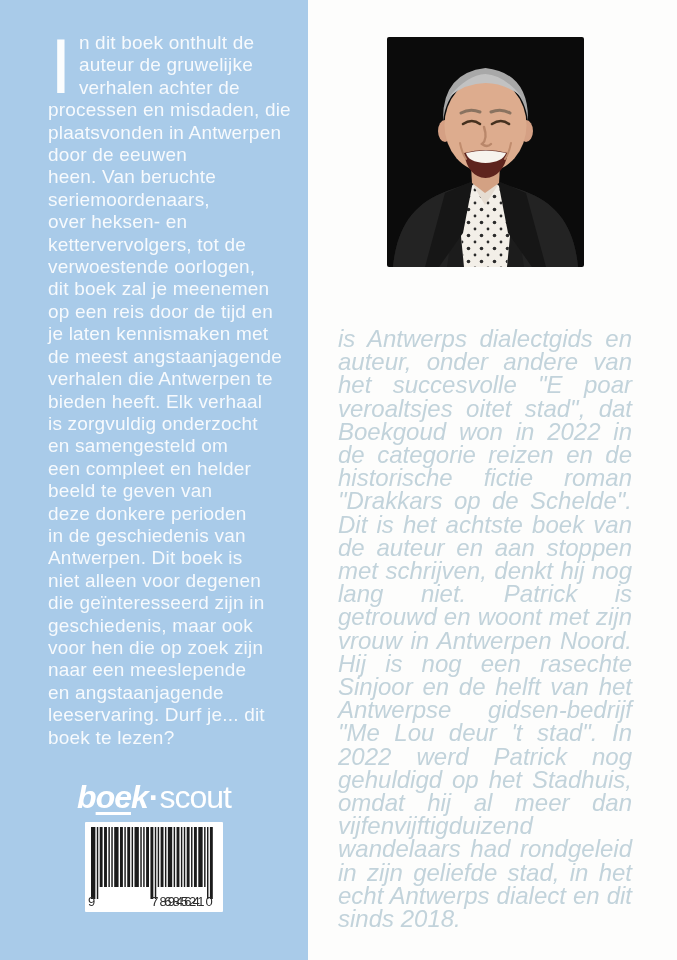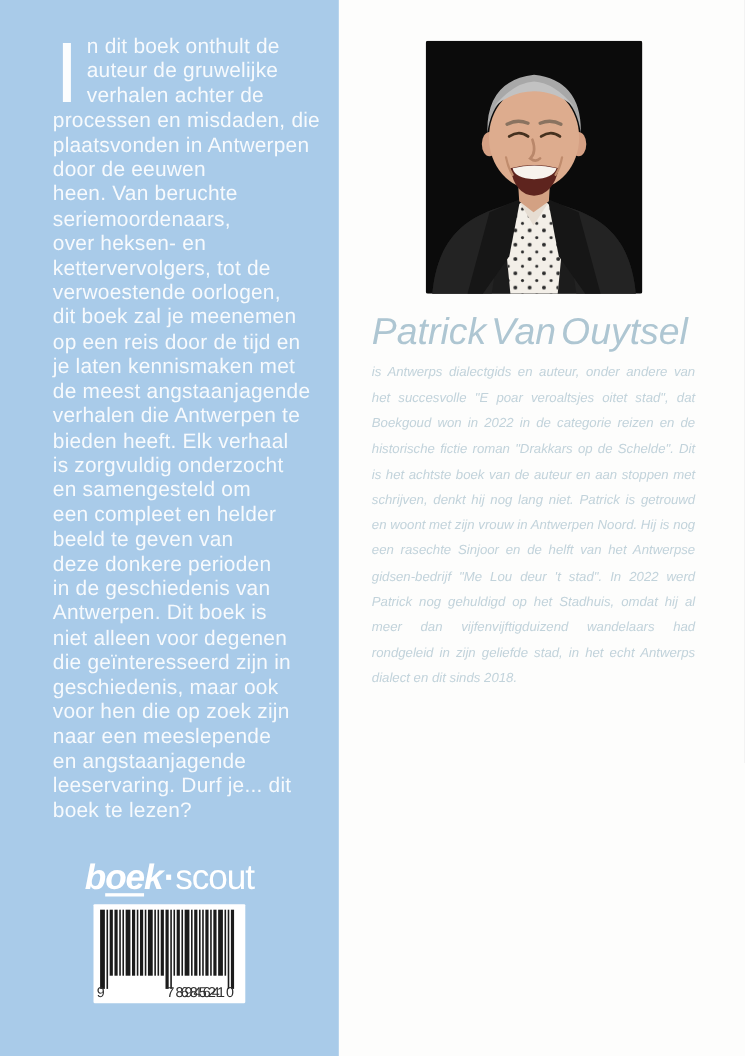--- a/index.html
+++ b/index.html
@@ -53,21 +53,21 @@
   .photo {
     position:absolute; left:387px; top:37px; width:197px; height:230px;
   }
   .author-name {
     position:absolute; left:338px; top:283px; width:310px;
     font-size:34px; font-style:italic; color:#aec6d2;
     word-spacing:-5px; letter-spacing:0px; white-space:nowrap;
   }
   .author-bio {
     position:absolute; left:338px; top:327px; width:294px;
-    font-size:12px; font-style:italic; line-height:23.2px;
+    font-size:24px; font-style:italic; line-height:23.2px;
     color:#c2d3db; text-align:justify;
   }
 </style>
 </head>
 <body>
 
 <div class="page">
 
   <div class="left-col">
 
@@ -188,17 +188,16 @@
       <path d="M97,90 q4,12 -2,17 q5,4 9,0" stroke="#b9876a" stroke-width="2.4" fill="none" stroke-linecap="round"></path>
 
       <path d="M77,116 Q98.5,110 121,116 Q116,140 98.5,141 Q81,140 77,116 Z" fill="#5e241e"></path>
       <path d="M79,116 Q98.5,111 119,116 Q116,125 98.5,126 Q81,125 79,116 Z" fill="#f7f3ed"></path>
 
       <path d="M73,106 q2,10 6,16" stroke="#c08c6d" stroke-width="2" fill="none" stroke-linecap="round"></path>
       <path d="M124,106 q-2,10 -6,16" stroke="#c08c6d" stroke-width="2" fill="none" stroke-linecap="round"></path>
     </svg>
   </div>
 
-  <div class="author-name">Patrick Van Ouytsel</div>
 
   <div class="author-bio">is Antwerps dialectgids en auteur, onder andere van het succesvolle "E poar veroaltsjes oitet stad", dat Boekgoud won in 2022 in de categorie reizen en de historische fictie roman "Drakkars op de Schelde". Dit is het achtste boek van de auteur en aan stoppen met schrijven, denkt hij nog lang niet. Patrick is getrouwd en woont met zijn vrouw in Antwerpen Noord. Hij is nog een rasechte Sinjoor en de helft van het Antwerpse gidsen-bedrijf "Me Lou deur 't stad". In 2022 werd Patrick nog gehuldigd op het Stadhuis, omdat hij al meer dan vijfenvijftigduizend wandelaars had rondgeleid in zijn geliefde stad, in het echt Antwerps dialect en dit sinds 2018.</div>
 
 </div>
 
 </body></html>

